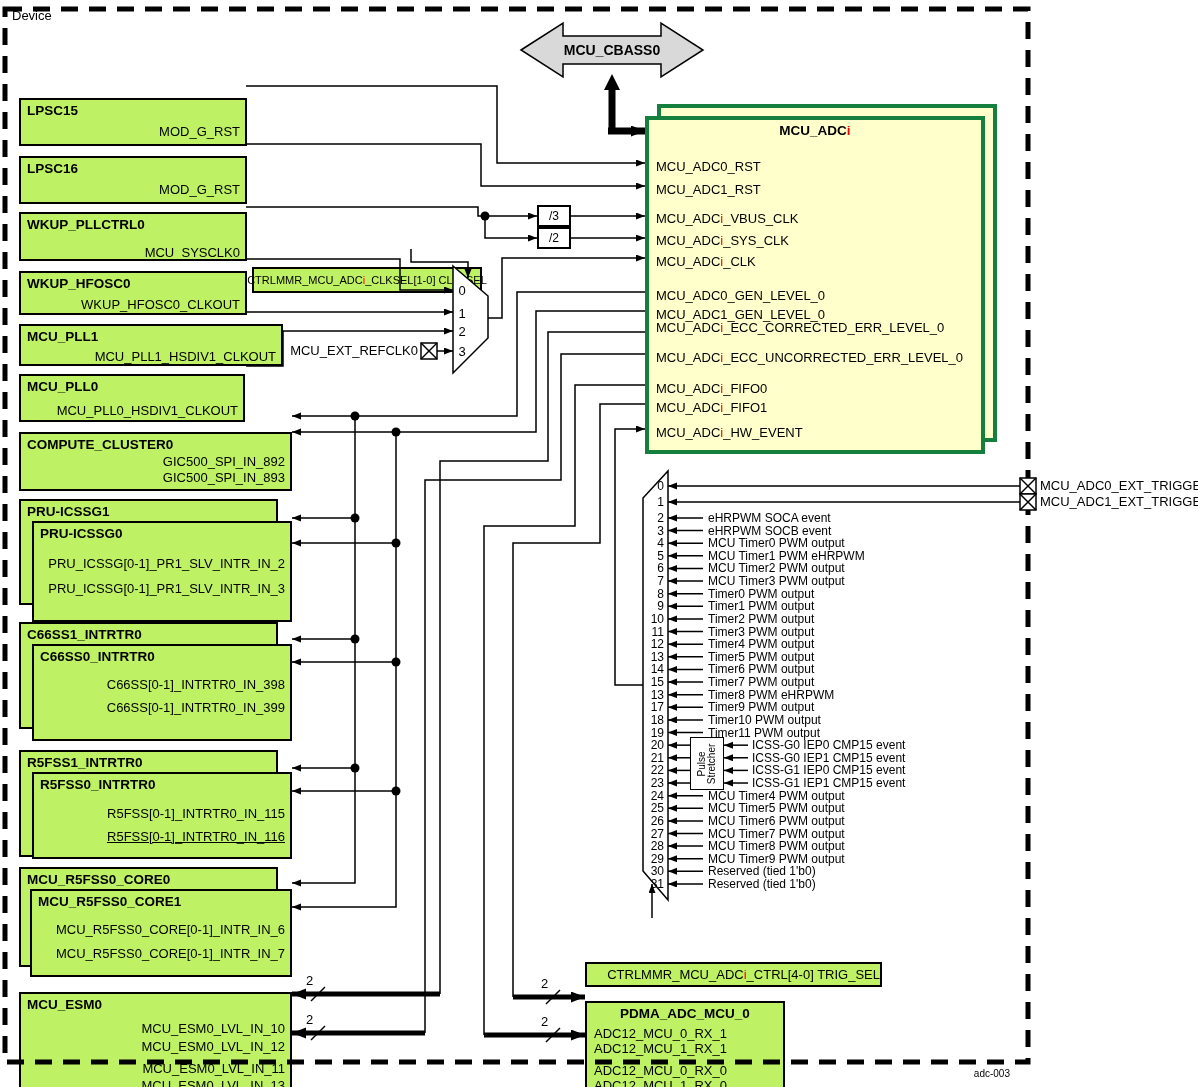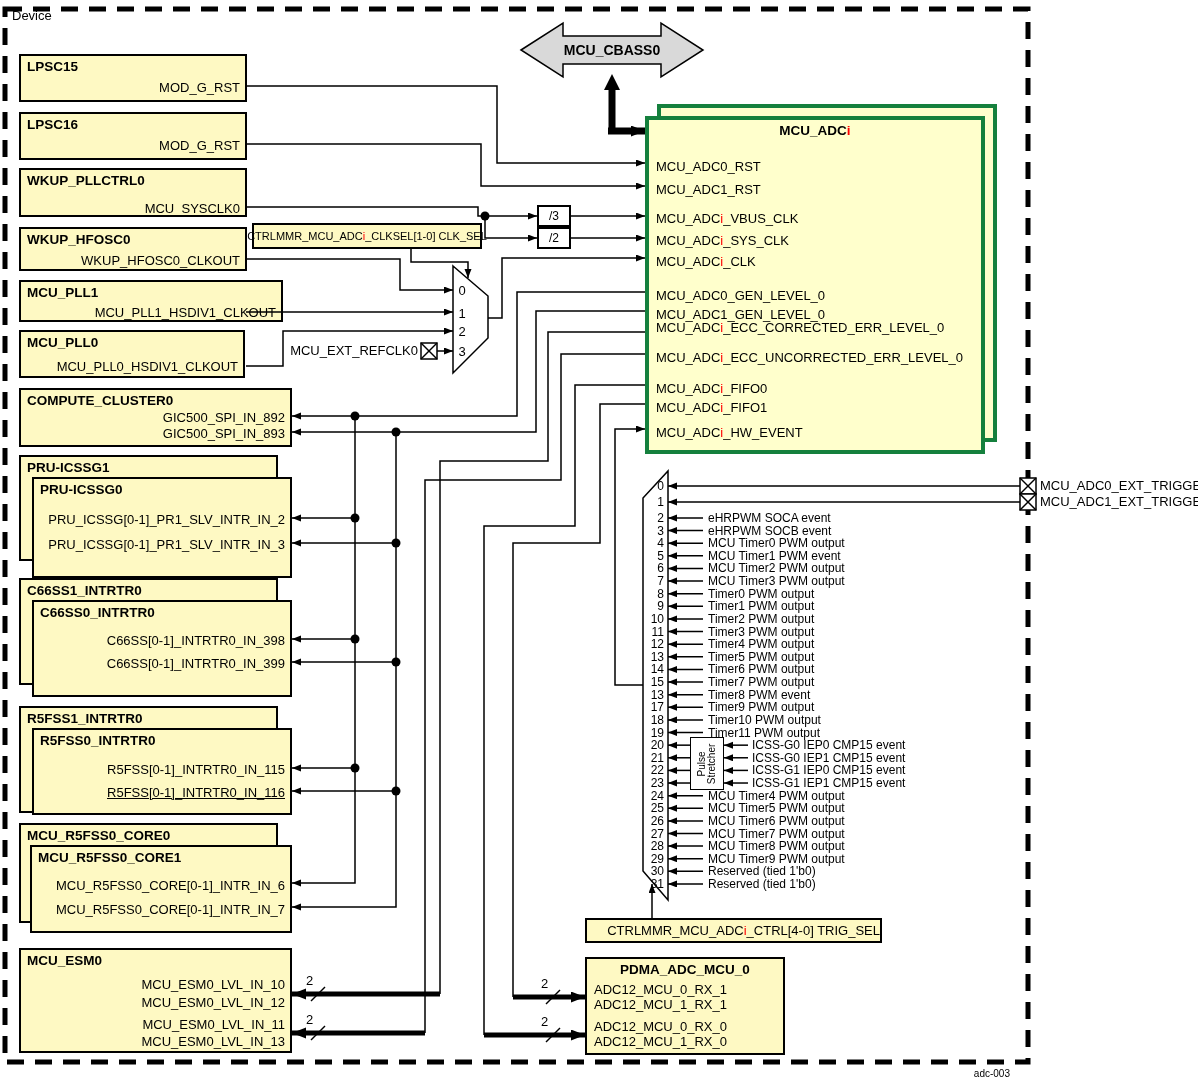--- a/index.html
+++ b/index.html
@@ -1,18 +1,18 @@
 <!DOCTYPE html>
 <html><head>
 <meta charset="utf-8">
 <style>
   html,body{margin:0;padding:0;background:#fff;}
   #stage{position:relative;width:1198px;height:1087px;background:#fff;
          font-family:"Liberation Sans","DejaVu Sans",sans-serif;color:#000;overflow:hidden;}
-  .mbox{position:absolute;background:#fef9c3;border:2px solid #000;box-sizing:border-box;}
+  .mbox{position:absolute;background:#bef264;border:2px solid #000;box-sizing:border-box;margin-top:44px;}
   .wbox{position:absolute;background:#fff;border:2px solid #000;box-sizing:border-box;
         display:flex;align-items:center;justify-content:center;font-size:12px;}
   .adcbox{position:absolute;background:#ffffcc;border:4px solid #15803d;box-sizing:border-box;}
   .title{position:absolute;top:3px;left:6px;font-weight:bold;font-size:13.5px;white-space:nowrap;}
   .title.center{left:0;right:0;text-align:center;}
   .sig{position:absolute;right:5px;font-size:13px;line-height:16px;white-space:nowrap;}
   .sigl{position:absolute;left:7px;font-size:13px;line-height:16px;white-space:nowrap;}
   .hl{color:#ff0000;}
   .lab{position:absolute;font-size:13px;line-height:16px;white-space:nowrap;}
   .lab.right{text-align:right;}
@@ -303,21 +303,21 @@
       <span class="tlabel" style="left: 1040px; top: 479px; font-size: 13px;">MCU_ADC0_EXT_TRIGGER</span>
       <span class="tnum" style="left: 634px; top: 495px;">1</span>
       <span class="tlabel" style="left: 1040px; top: 495px; font-size: 13px;">MCU_ADC1_EXT_TRIGGER</span>
       <span class="tnum" style="left: 634px; top: 511px;">2</span>
       <span class="tlabel" style="left: 708px; top: 511px;">eHRPWM SOCA event</span>
       <span class="tnum" style="left: 634px; top: 523.62px;">3</span>
       <span class="tlabel" style="left: 708px; top: 523.62px;">eHRPWM SOCB event</span>
       <span class="tnum" style="left: 634px; top: 536.24px;">4</span>
       <span class="tlabel" style="left: 708px; top: 536.24px;">MCU Timer0 PWM output</span>
       <span class="tnum" style="left: 634px; top: 548.86px;">5</span>
-      <span class="tlabel" style="left: 708px; top: 548.86px;">MCU Timer1 PWM event</span>
+      <span class="tlabel" style="left: 708px; top: 548.86px;">MCU Timer1 PWM eHRPWM</span>
       <span class="tnum" style="left: 634px; top: 561.48px;">6</span>
       <span class="tlabel" style="left: 708px; top: 561.48px;">MCU Timer2 PWM output</span>
       <span class="tnum" style="left: 634px; top: 574.1px;">7</span>
       <span class="tlabel" style="left: 708px; top: 574.1px;">MCU Timer3 PWM output</span>
       <span class="tnum" style="left: 634px; top: 586.72px;">8</span>
       <span class="tlabel" style="left: 708px; top: 586.72px;">Timer0 PWM output</span>
       <span class="tnum" style="left: 634px; top: 599.34px;">9</span>
       <span class="tlabel" style="left: 708px; top: 599.34px;">Timer1 PWM output</span>
       <span class="tnum" style="left: 634px; top: 611.96px;">10</span>
       <span class="tlabel" style="left: 708px; top: 611.96px;">Timer2 PWM output</span>
@@ -325,21 +325,21 @@
       <span class="tlabel" style="left: 708px; top: 624.58px;">Timer3 PWM output</span>
       <span class="tnum" style="left: 634px; top: 637.2px;">12</span>
       <span class="tlabel" style="left: 708px; top: 637.2px;">Timer4 PWM output</span>
       <span class="tnum" style="left: 634px; top: 649.82px;">13</span>
       <span class="tlabel" style="left: 708px; top: 649.82px;">Timer5 PWM output</span>
       <span class="tnum" style="left: 634px; top: 662.44px;">14</span>
       <span class="tlabel" style="left: 708px; top: 662.44px;">Timer6 PWM output</span>
       <span class="tnum" style="left: 634px; top: 675.06px;">15</span>
       <span class="tlabel" style="left: 708px; top: 675.06px;">Timer7 PWM output</span>
       <span class="tnum" style="left: 634px; top: 687.68px;">13</span>
-      <span class="tlabel" style="left: 708px; top: 687.68px;">Timer8 PWM event</span>
+      <span class="tlabel" style="left: 708px; top: 687.68px;">Timer8 PWM eHRPWM</span>
       <span class="tnum" style="left: 634px; top: 700.3px;">17</span>
       <span class="tlabel" style="left: 708px; top: 700.3px;">Timer9 PWM output</span>
       <span class="tnum" style="left: 634px; top: 712.92px;">18</span>
       <span class="tlabel" style="left: 708px; top: 712.92px;">Timer10 PWM output</span>
       <span class="tnum" style="left: 634px; top: 725.54px;">19</span>
       <span class="tlabel" style="left: 708px; top: 725.54px;">Timer11 PWM output</span>
       <span class="tnum" style="left: 634px; top: 738.16px;">20</span>
       <span class="tlabel" style="left: 752px; top: 738.16px;">ICSS-G0 IEP0 CMP15 event</span>
       <span class="tnum" style="left: 634px; top: 750.78px;">21</span>
       <span class="tlabel" style="left: 752px; top: 750.78px;">ICSS-G0 IEP1 CMP15 event</span>

